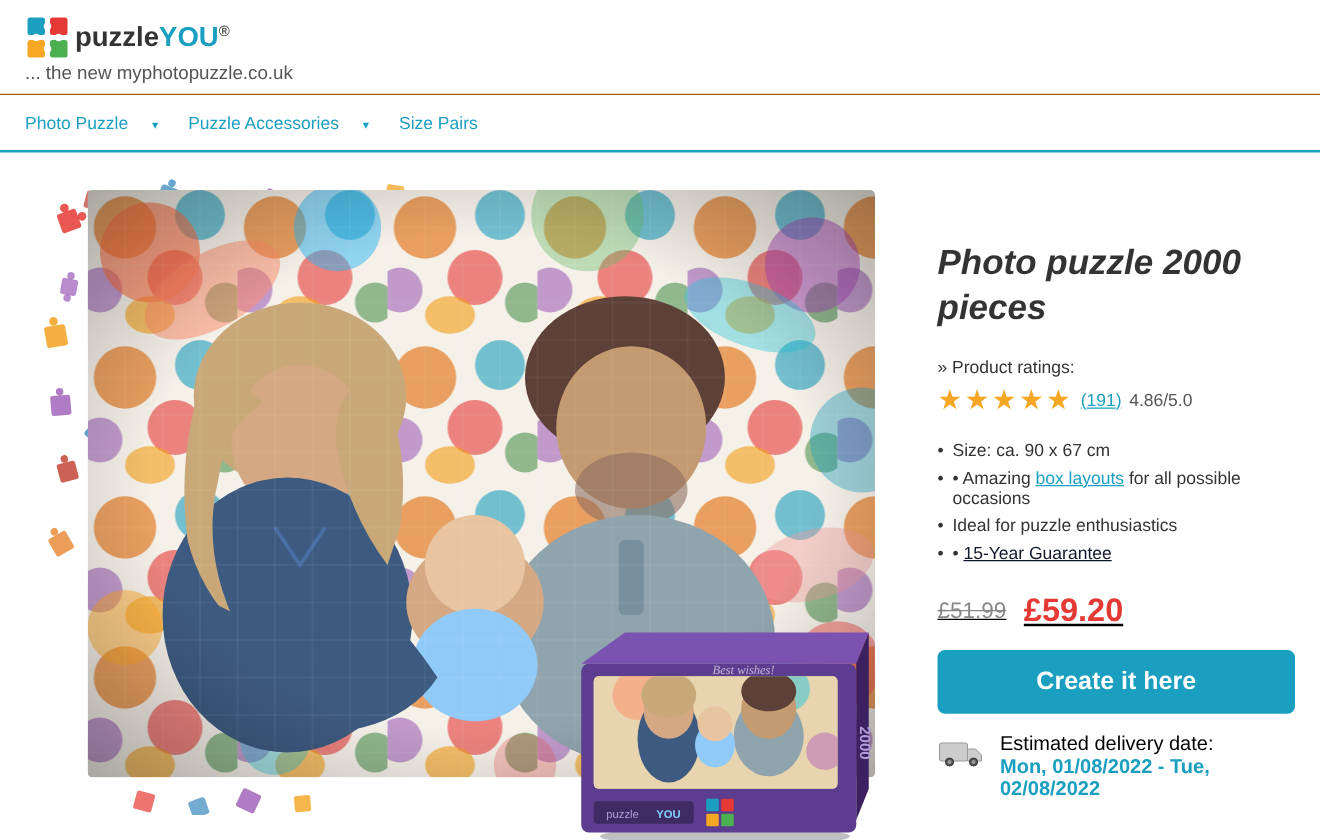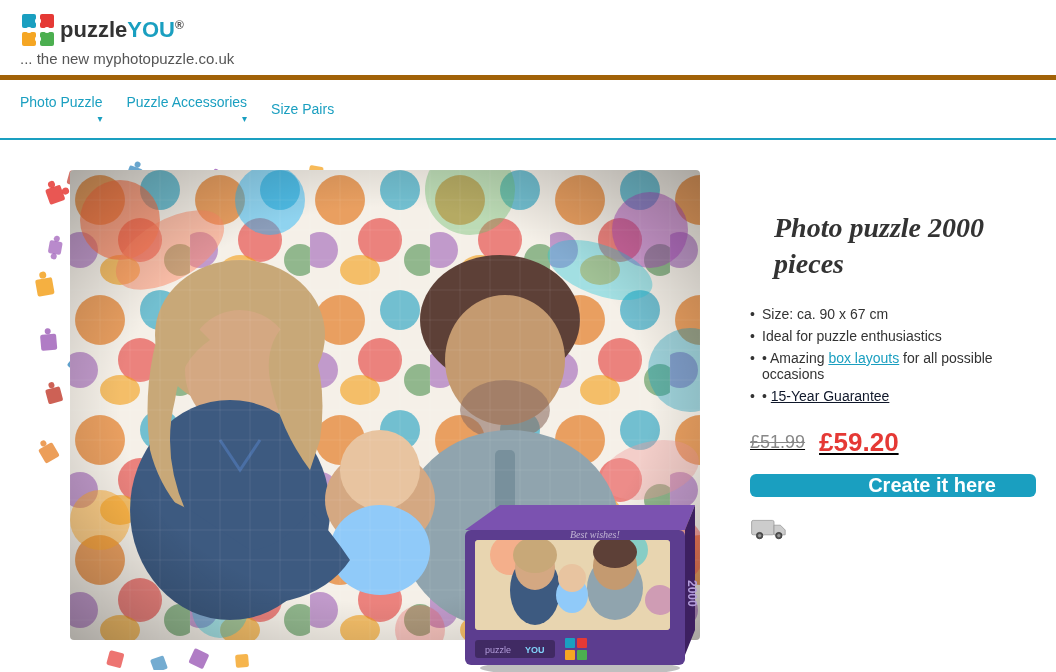--- a/index.html
+++ b/index.html
@@ -3,21 +3,21 @@
   <meta charset="utf-8">
   <style>
     * { margin: 0; padding: 0; box-sizing: border-box; }
     body { font-family: Arial, sans-serif; background: #fff; width: 1056px; min-height: 672px; }
 
     
     .header {
       display: flex;
       align-items: center;
       padding: 12px 20px 8px 20px;
-      border-bottom: 5px solid #a16207;
+      border-bottom: 1px solid #a16207;
     }
     .logo-area {
       display: flex;
       flex-direction: column;
       margin-right: 40px;
     }
     .logo-main {
       display: flex;
       align-items: center;
     }
@@ -50,22 +50,21 @@
     }
     .nav-item {
       color: #1a9fc0;
       font-size: 14px;
       cursor: pointer;
       padding: 4px 16px 4px 0;
       margin-right: 8px;
       text-decoration: none;
       display: flex;
       align-items: flex-end;
-      gap: 3px;
-      flex-direction: column;
+      gap: 19px;
     }
     .nav-item.no-color {
       color: #333;
     }
     .nav-item .new-badge {
       color: #e53935;
       font-weight: bold;
     }
     .nav-item .chevron {
       font-size: 10px;
@@ -121,27 +120,26 @@
       height: 170px;
     }
 
     
     .product-info {
       flex: 1;
       padding-top: 50px;
     }
 
     .product-title {
-      font-family: Liberation Serif, serif;
+      font-family: Liberation Sans, sans-serif;
       font-style: italic;
       font-size: 28px;
       color: #333;
       margin-bottom: 20px;
       line-height: 1.3;
-      margin-left: 24px;
     }
 
     .ratings-section {
       margin-bottom: 16px;
     }
 
     .ratings-label {
       font-size: 14px;
       color: #333;
       margin-bottom: 6px;
@@ -220,24 +218,24 @@
       font-weight: bold;
     }
 
     .create-button {
       background: #1a9fc0;
       color: #fff;
       border: none;
       border-radius: 6px;
       font-size: 20px;
       font-weight: bold;
-      padding: 0 40px;
+      padding: 14px 40px;
       width: 100%;
       cursor: pointer;
-      text-align: right;
+      text-align: center;
       display: block;
       margin-bottom: 16px;
     }
 
     .delivery-section {
       display: flex;
       align-items: flex-start;
       gap: 10px;
       margin-top: 8px;
     }
@@ -506,45 +504,57 @@
         <rect x="117" y="150" width="10" height="10" rx="1" fill="#4caf50"></rect>
 
         <text x="110" y="38" font-family="Georgia" font-style="italic" font-size="10" fill="rgba(255,255,255,0.6)">Best wishes!</text>
       </svg>
     </div>
   </div>
 
   <div class="product-info">
     <h1 class="product-title">Photo puzzle 2000 pieces</h1>
 
+    <div class="ratings-section">
+      <div class="ratings-label">Product ratings:</div>
+      <div class="stars-row">
+        <span class="stars">★★★★★</span>
+        <span class="ratings-count">(<span>191</span>)</span>
+        <span class="ratings-score">4.86/5.0</span>
+      </div>
+    </div>
 
     <ul class="features-list">
       <li>
         <span>Size: ca. 90 x 67 cm</span>
       </li>
+      <li>• Amazing <a style="color:#1a9fc0;text-decoration:underline;cursor:pointer;">box layouts</a> for all possible occasions</li>
       <li>
         <span>Ideal for puzzle enthusiastics</span>
       </li>
-      <li>• Amazing <a style="color:#1a9fc0;text-decoration:underline;cursor:pointer;">box layouts</a> for all possible occasions</li>
       <li>• <a style="color:#0f172a;text-decoration:underline;cursor:pointer;">15-Year Guarantee</a></li>
     </ul>
 
     <div class="price-row">
       <span class="price-old">£51.99</span>
       <span class="price-new">£59.20</span>
     </div>
 
     <button class="create-button">Create it here</button>
 
     <div class="delivery-section">
 
       <svg class="delivery-icon" viewBox="0 0 50 35" fill="none">
         <rect x="2" y="8" width="28" height="18" rx="2" fill="#ccc" stroke="#999" stroke-width="1"></rect>
         <path d="M30,14 L38,14 L44,20 L44,26 L30,26 Z" fill="#ccc" stroke="#999" stroke-width="1"></path>
         <circle cx="12" cy="27" r="4" fill="#555" stroke="#333" stroke-width="1"></circle>
         <circle cx="36" cy="27" r="4" fill="#555" stroke="#333" stroke-width="1"></circle>
         <circle cx="12" cy="27" r="2" fill="#999"></circle>
         <circle cx="36" cy="27" r="2" fill="#999"></circle>
       </svg>
+      <div>
+        <div>Estimated delivery date:</div>
+        <div class="delivery-date">Mon, 01/08/2022 - Tue, 02/08/2022</div>
+      </div>
     </div>
   </div>
 
 </div>
 
 </body></html>

